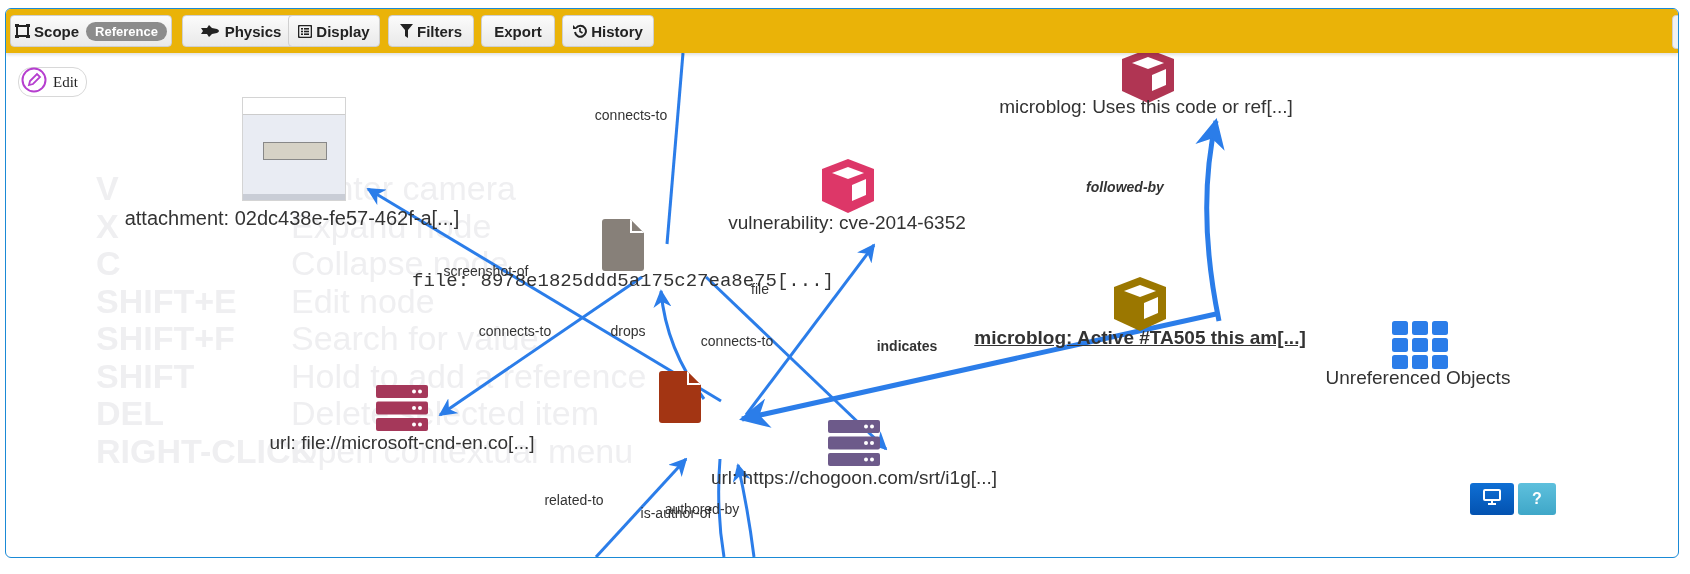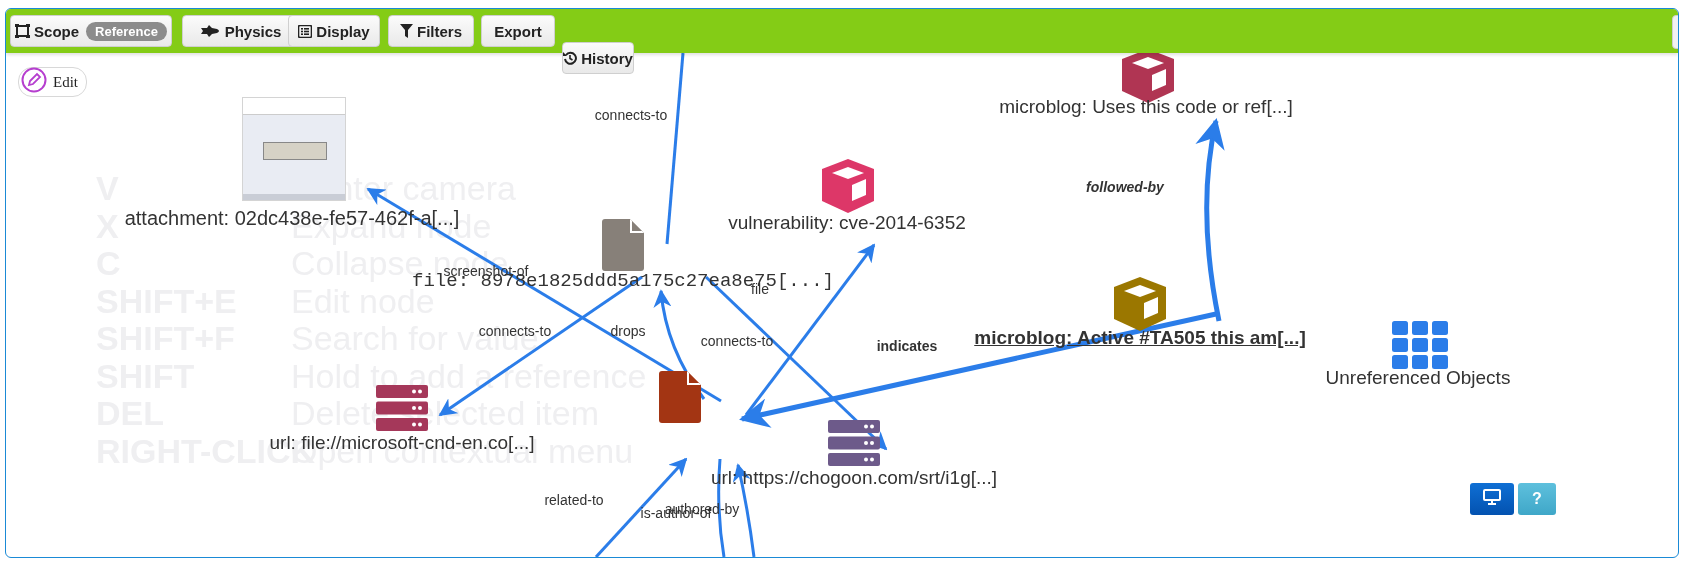--- a/index.html
+++ b/index.html
@@ -1,18 +1,18 @@
 <!DOCTYPE html>
 <html><head>
 <meta charset="utf-8">
 <style>
   html, body { margin:0; padding:0; background:#ffffff; }
   body { width:1690px; height:574px; position:relative; overflow:hidden; font-family:"Liberation Sans", sans-serif; }
   #frame { position:absolute; left:5px; top:8px; width:1672px; height:548px; border:1px solid #1a8ad6; border-radius:6px; overflow:hidden; background:#fff; }
-  #toolbar { position:absolute; left:0; top:0; width:100%; height:44px; background:#84cc16; box-shadow:0 2px 3px rgba(0,0,0,0.12); z-index:5; }
+  #toolbar { position:absolute; left:0; top:0; width:100%; height:44px; background:#eab308; box-shadow:0 2px 3px rgba(0,0,0,0.12); z-index:5; }
   .tbtn { position:absolute; top:6px; height:32px; box-sizing:border-box; border:1px solid #cfcfcf; border-radius:4px; background:linear-gradient(#fbfbfb,#e9e9e9); font-weight:bold; font-size:15px; color:#222; display:flex; align-items:center; justify-content:center; gap:4px; cursor:pointer; }
   .tbtn .ico { display:inline-flex; align-items:center; }
   .badge { background:#8c8c8c; color:#fff; border-radius:10px; padding:2px 9px; font-size:13px; font-weight:bold; margin-left:3px; }
   #edit-btn { position:absolute; left:12px; top:58px; height:28px; padding:0 8px 0 2px; border:1px solid #d8d8d8; border-radius:14px; background:#fff; display:flex; align-items:center; gap:6px; font-family:"Liberation Serif", serif; font-size:15px; color:#222; cursor:pointer; z-index:4; }
   #shortcuts { position:absolute; left:42px; top:160px; z-index:0; }
   .sc-row { position:absolute; left:0; height:40px; white-space:nowrap; }
   .sc-key { position:absolute; left:0; font-weight:bold; font-size:34px; color:#efeff1;margin-left:48px; }
   .sc-desc { position:absolute; left:243px; font-size:34px; color:#efeff1; }
   svg#graph { position:absolute; left:0; top:0; width:1672px; height:548px; z-index:1; }
   .nlabel { position:absolute; font-size:19px; color:#333; white-space:nowrap; z-index:3; transform:translateX(-50%); }
@@ -68,21 +68,21 @@
       <span class="ico">
         <svg width="13" height="14" viewBox="0 0 13 14">
             <path d="M0 0 H13 L8 6 V14 L5 12 V6 Z" fill="#222"></path>
           </svg>
       </span>
       <span>Filters</span>
     </div>
     <div class="tbtn" style="left:475px;width:74px;">
       <span>Export</span>
     </div>
-    <div class="tbtn" style="left:556px;width:72px;margin-top:27px;">
+    <div class="tbtn" style="left:556px;width:92px;">
       <span class="ico">
         <svg width="14" height="14" viewBox="0 0 14 14">
             <path d="M3 4 A5.5 5.5 0 1 1 2 8" fill="none" stroke="#222" stroke-width="2"></path>
             <path d="M0 1 L4 5 L0 5 Z" fill="#222"></path>
             <path d="M7 4 V7.5 L9.5 9" fill="none" stroke="#222" stroke-width="1.6"></path>
           </svg>
       </span>
       <span>History</span>
     </div>
     <div style="position:absolute;left:1666px;top:6px;width:10px;height:32px;border:1px solid #cfcfcf;border-radius:4px;background:#f2f2f2;"></div>

